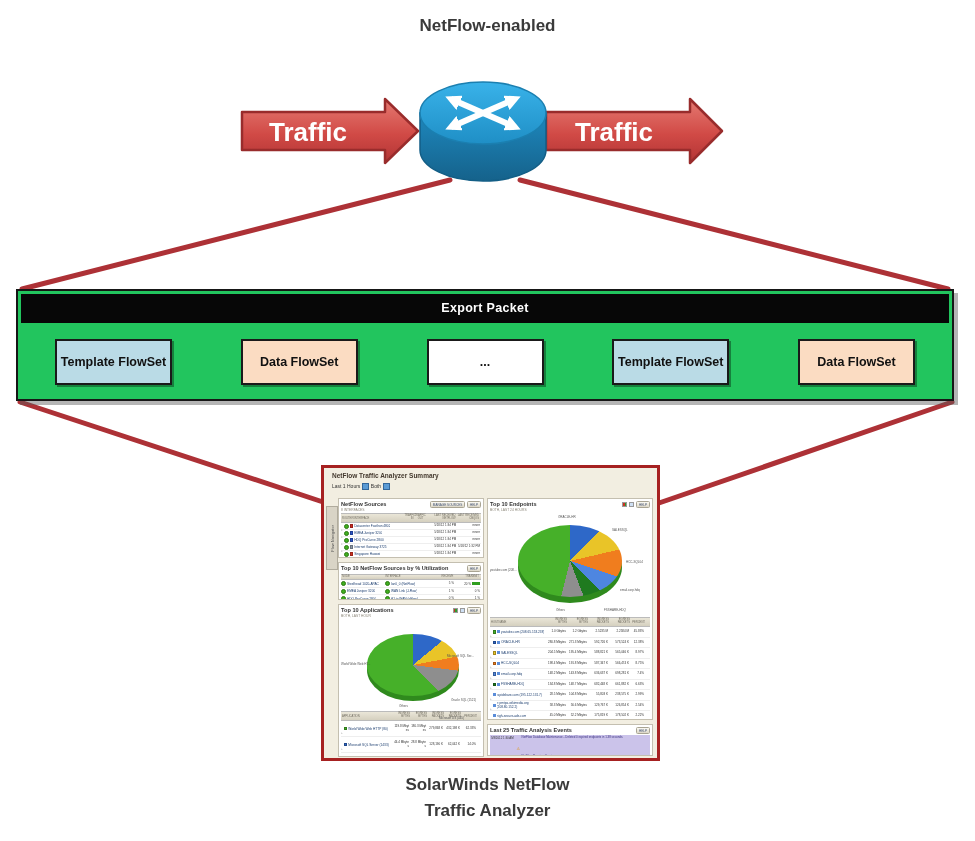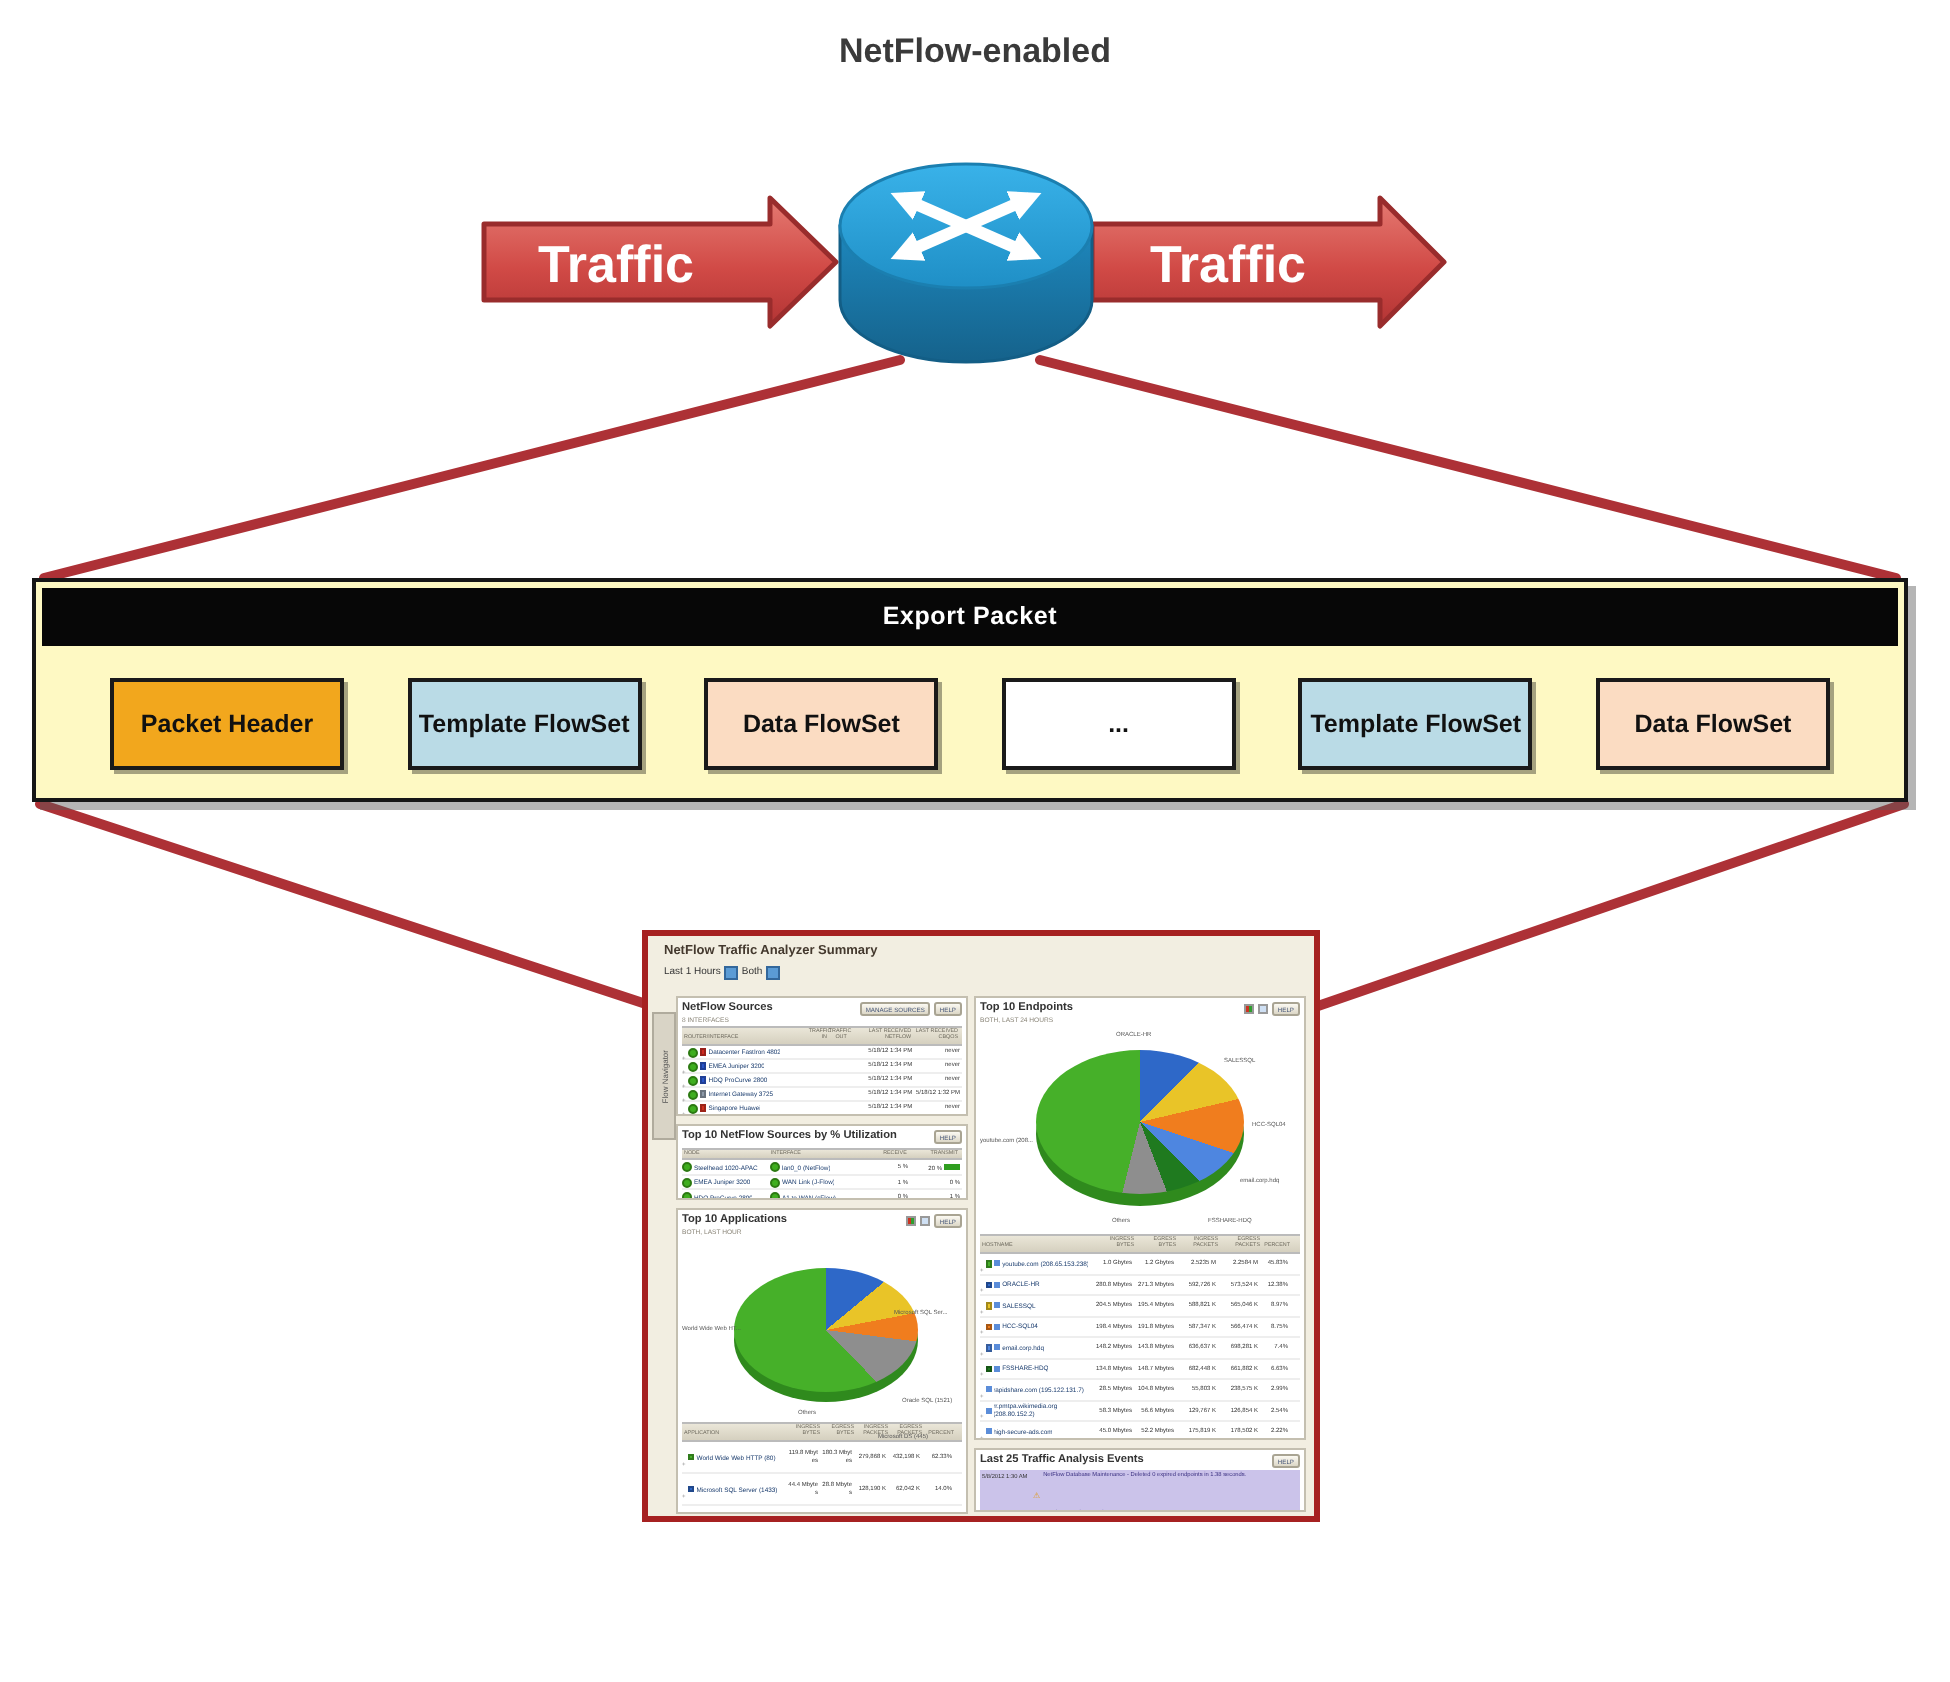--- a/index.html
+++ b/index.html
@@ -6,21 +6,21 @@
   .stage{position:relative;width:975px;height:841px;background:#fff;overflow:hidden;
          font-family:"Liberation Sans",sans-serif;}
   #diagram-svg{position:absolute;left:0;top:0;}
 
   
   .device-label{position:absolute;left:0;right:0;top:14px;text-align:center;
     font-size:17px;font-weight:bold;color:#3a3a3a;line-height:24px;}
 
   
   .export-box{position:absolute;left:16px;top:289px;width:938px;height:112px;
-    background:#fef9c3;border:2px solid #161616;box-sizing:border-box;
+    background:#22c55e;border:2px solid #161616;box-sizing:border-box;
     box-shadow:4px 4px 0 rgba(90,90,90,.45);}
   .export-header{margin:3px;height:29px;line-height:29px;background:#070707;color:#fff;
     text-align:center;font-size:12.5px;font-weight:bold;letter-spacing:.3px;}
   .segments{display:flex;justify-content:space-between;padding:13px 37px 0 37px;}
   .segment{width:117px;height:46px;border:2px solid #1a1a1a;box-sizing:border-box;
     display:flex;align-items:center;justify-content:center;text-align:center;
     font-size:12.5px;font-weight:bold;color:#111;line-height:1.15;
     box-shadow:2px 2px 0 rgba(0,0,0,.35);}
 
   
@@ -157,23 +157,20 @@
     </g>
   </svg>
 
   <div class="device-label">
     <div>NetFlow-enabled</div>
   </div>
 
   <div class="export-box">
     <div class="export-header">Export Packet</div>
     <div class="segments">
-        <div class="segment" style="background: rgb(242, 167, 29);">
-          <span class="seg-label">Packet Header</span>
-        </div>
         <div class="segment" style="background: rgb(186, 219, 230);">
           <span class="seg-label">Template FlowSet</span>
         </div>
         <div class="segment" style="background: rgb(251, 220, 194);">
           <span class="seg-label">Data FlowSet</span>
         </div>
         <div class="segment" style="background: rgb(255, 255, 255);">
           <span class="seg-label">...</span>
         </div>
         <div class="segment" style="background: rgb(186, 219, 230);">
@@ -557,13 +554,17 @@
           <div class="ev-line">
             <span class="ev-time"></span>
             <span class="warn"></span>
             <span class="ev-text">NetFlow Receiver Service ...</span>
           </div>
         </div>
       </div>
     </div>
   </div>
 
+  <div class="caption">
+    <div>SolarWinds NetFlow</div>
+    <div>Traffic Analyzer</div>
+  </div>
 </div>
 
 </body></html>

